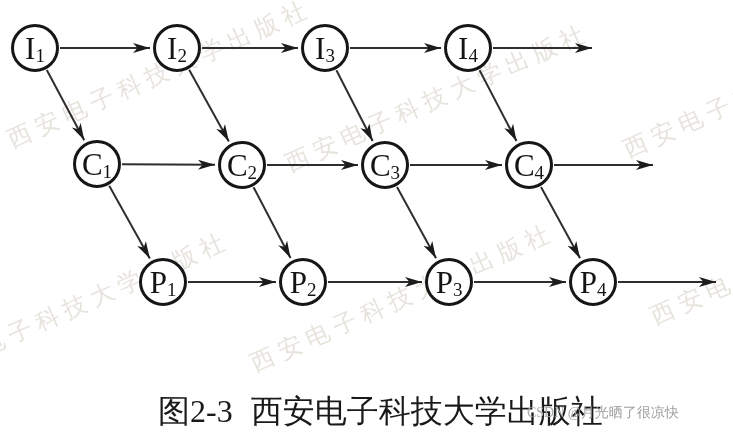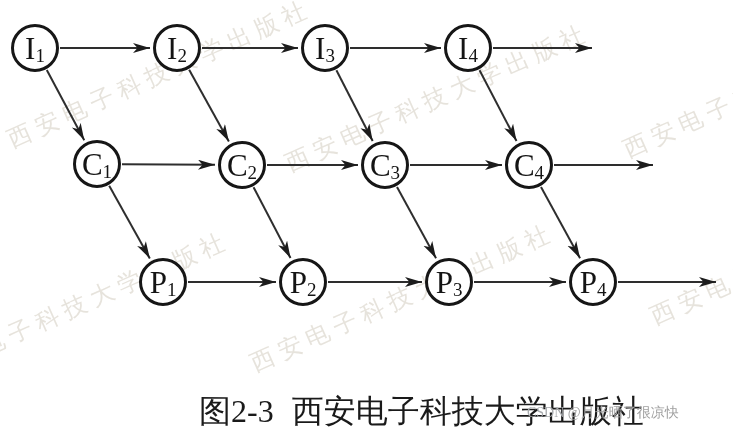--- a/index.html
+++ b/index.html
@@ -43,21 +43,21 @@
   .caption {
     position: absolute;
     z-index: 4;
     left: 158px;
     top: 390px;
     white-space: nowrap;
     font-size: 32px;
     color: #1a1a1a;
     font-family: "Liberation Serif", "DejaVu Serif", serif;
   }
-  .caption .fig-number { margin-right: 18px; margin-left: 41px; }
+  .caption .fig-number { margin-right: 18px; }
   .csdn-watermark {
     position: absolute;
     z-index: 5;
     left: 527px;
     top: 404px;
     white-space: nowrap;
     font-size: 14px;
     font-family: Liberation Serif, serif;
     color: #a8abae;
   }

